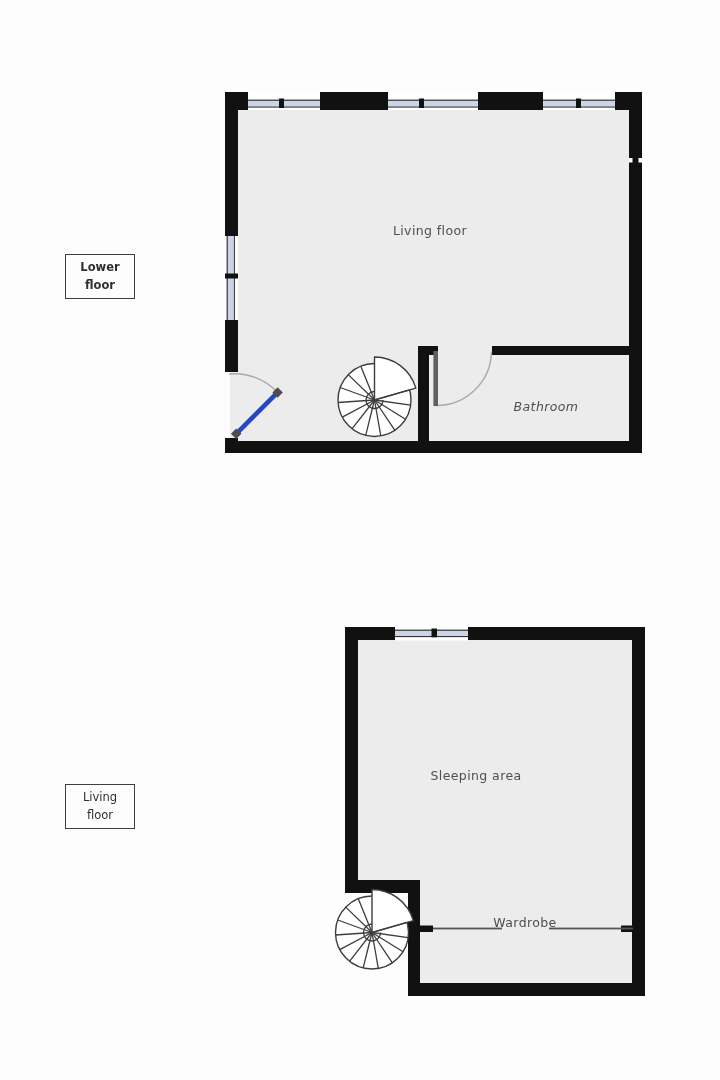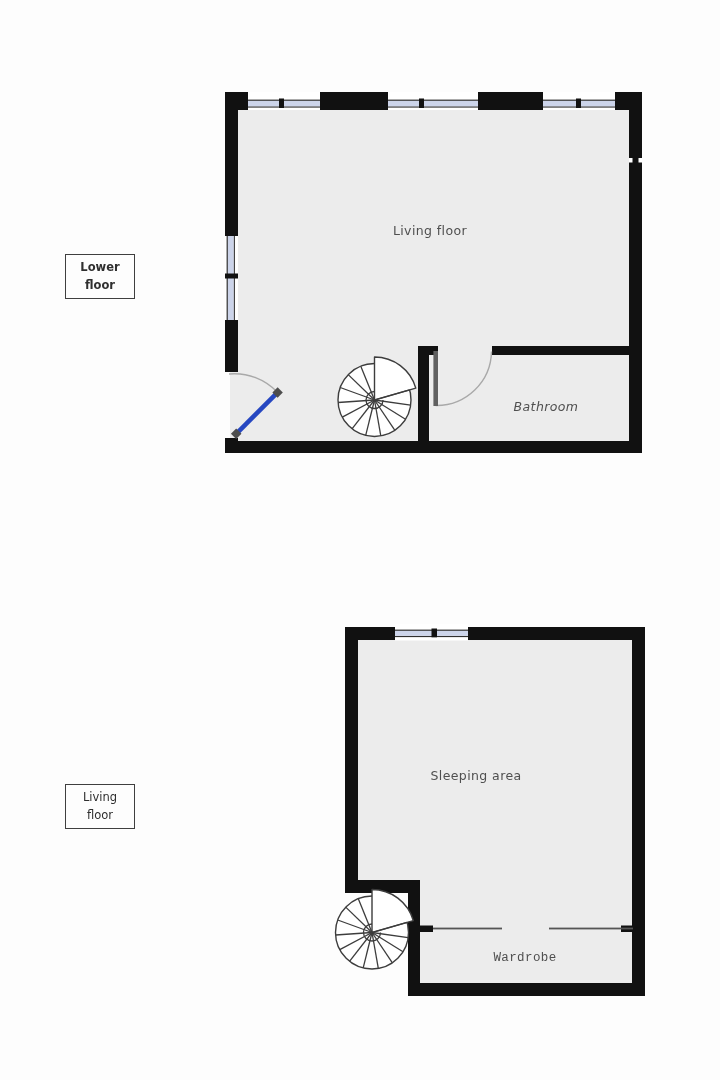--- a/index.html
+++ b/index.html
@@ -10,21 +10,21 @@
   .room-label{position:absolute;transform:translate(-50%,-50%);font-size:12.5px;
       color:#4f4f4f;letter-spacing:.4px;white-space:nowrap;}
   .floor-tag{position:absolute;width:68px;height:43px;border:1.3px solid #3f3f3f;
       background:#fdfdfd;display:flex;flex-direction:column;align-items:center;
       justify-content:center;font-size:11.5px;color:#2f2f2f;line-height:1.5;}
   .tag-lower{left:65px;top:254px;font-weight:bold;}
   .tag-upper{left:65px;top:784px;}
   .lbl-living{left:430px;top:230px;}
   .lbl-bathroom{left:546px;top:406px;font-style:italic;}
   .lbl-sleeping{left:476px;top:775px;}
-  .lbl-wardrobe{left:525px;top:958px;font-family:Liberation Mono, monospace;}
+  .lbl-wardrobe{left:525px;top:922px;}
 </style>
 </head>
 <body>
 
 <div class="canvas">
 
 <svg width="720" height="1080" viewBox="0 0 720 1080">
 
   <g>
     <rect x="230" y="100" width="405" height="348" fill="#ececec"></rect>

